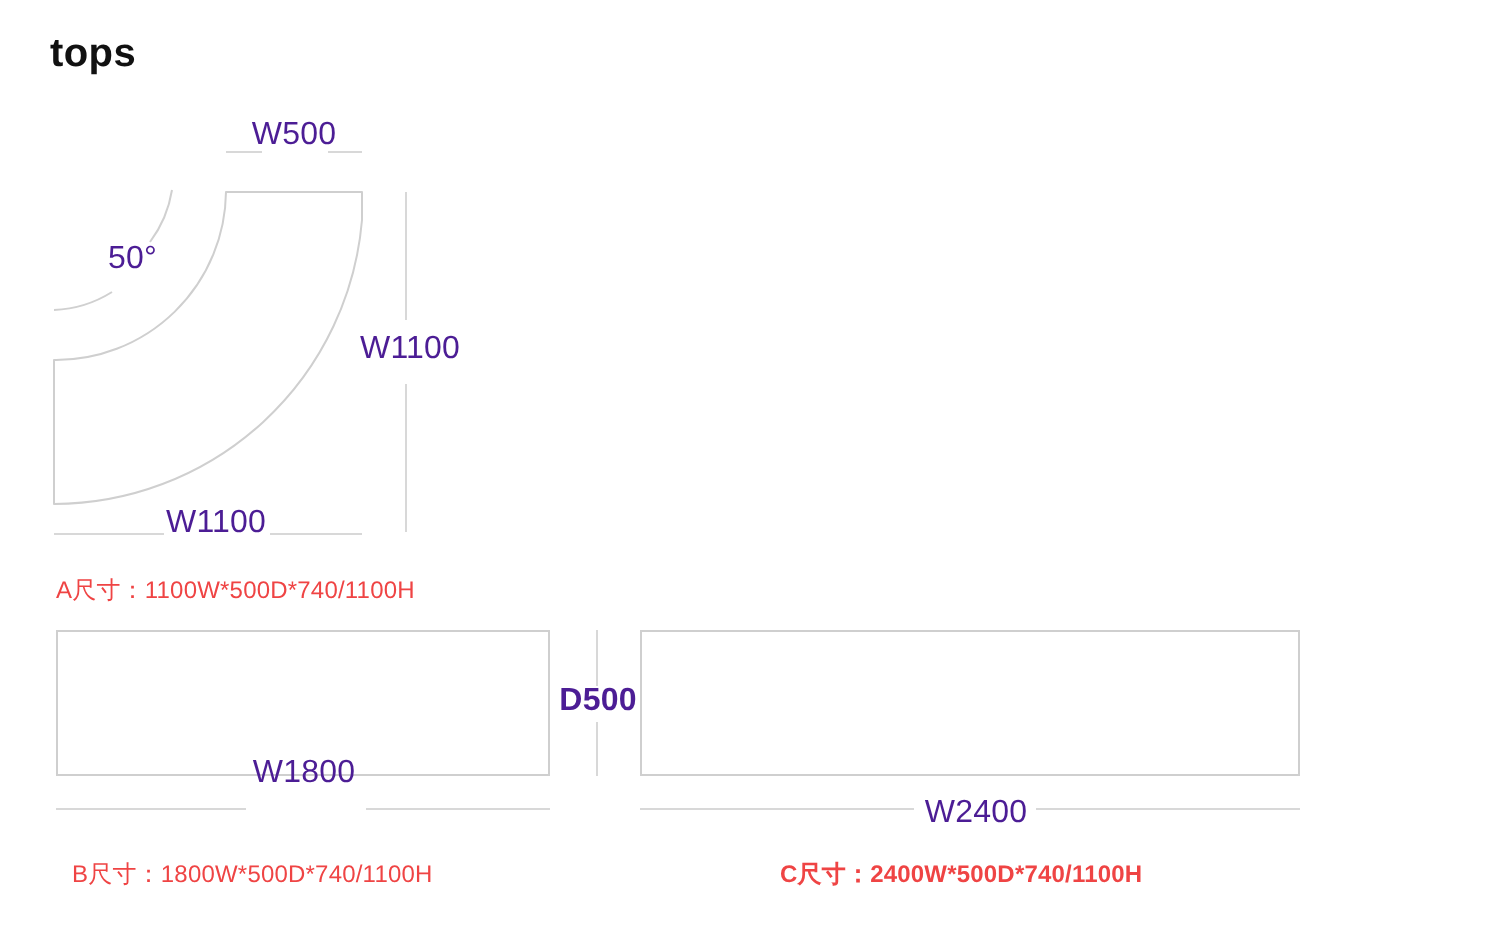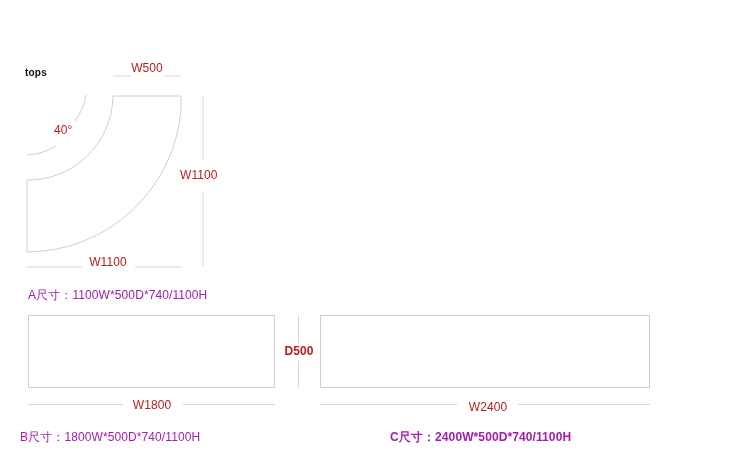--- a/index.html
+++ b/index.html
@@ -16,60 +16,59 @@
     font-family: "Liberation Sans", "DejaVu Sans", sans-serif;
     color: #111111;
     -webkit-font-smoothing: antialiased;
   }
 
   
   .page-title {
     position: absolute;
     left: 25px;
     top: 19px;
-    font-size: 10px;
+    font-size: 20px;
     font-weight: bold;
     letter-spacing: 0.2px;
     color: #111111;
     line-height: 16px;
     white-space: nowrap;
-    margin-top: 46px;
   }
 
   
   .layer {
     position: absolute;
     left: 0;
     top: 0;
     width: 750px;
     height: 470px;
     pointer-events: none;
   }
   .layer svg { display: block; }
 
   
   .dim-label {
     position: absolute;
-    font-size: 12px;
+    font-size: 16px;
     line-height: 14px;
-    color: #b91c1c;
+    color: #4c1d95;
     white-space: nowrap;
     letter-spacing: 0.1px;
   }
   .dim-label.center {
     transform: translateX(-50%);
     text-align: center;
   }
 
   
   .caption {
     position: absolute;
     font-size: 12px;
     line-height: 15px;
-    color: #a21caf;
+    color: #ef4444;
     white-space: nowrap;
     letter-spacing: 0.1px;
   }
 
   
   .panel {
     position: absolute;
     border: 1px solid #cfcfcf;
     background: #ffffff;
     box-sizing: border-box;
@@ -116,32 +115,32 @@
     <line x1="135" y1="267" x2="181" y2="267" stroke="#d8d8d8" stroke-width="1"></line>
   </svg>
 </div>
 
 <div class="dim-label center" style="left:147px; top:61px;">W500</div>
 
 <div class="dim-label" style="left:180px; top:168px;">W1100</div>
 
 <div class="dim-label center" style="left:108px; top:255px;">W1100</div>
 
-<div class="dim-label" style="left:54px; top:123px;">40°</div>
+<div class="dim-label" style="left:54px; top:123px;">50°</div>
 
 <div class="caption" style="left:28px; top:288px;">A尺寸：1100W*500D*740/1100H</div>
 
 <div class="panel" style="left:28px; top:315px; width:247px; height:73px;"></div>
 
 <div class="rule-h" style="left:28px; top:404px; width:95px;"></div>
 <div class="rule-h" style="left:183px; top:404px; width:92px;"></div>
 
-<div class="dim-label center" style="left:152px; top:398px;">W1800</div>
+<div class="dim-label center" style="left:152px; top:380px;">W1800</div>
 
-<div class="caption" style="left:20px; top:430px;">B尺寸：1800W*500D*740/1100H</div>
+<div class="caption" style="left:36px; top:430px;">B尺寸：1800W*500D*740/1100H</div>
 
 <div class="rule-v" style="left:298px; top:315px; height:28px;"></div>
 <div class="rule-v" style="left:298px; top:361px; height:27px;"></div>
 
 <div class="dim-label center" style="left:299px; top:344px;font-weight:bold;">D500</div>
 
 <div class="panel" style="left:320px; top:315px; width:330px; height:73px;"></div>
 
 <div class="rule-h" style="left:320px; top:404px; width:137px;"></div>
 <div class="rule-h" style="left:518px; top:404px; width:132px;"></div>

